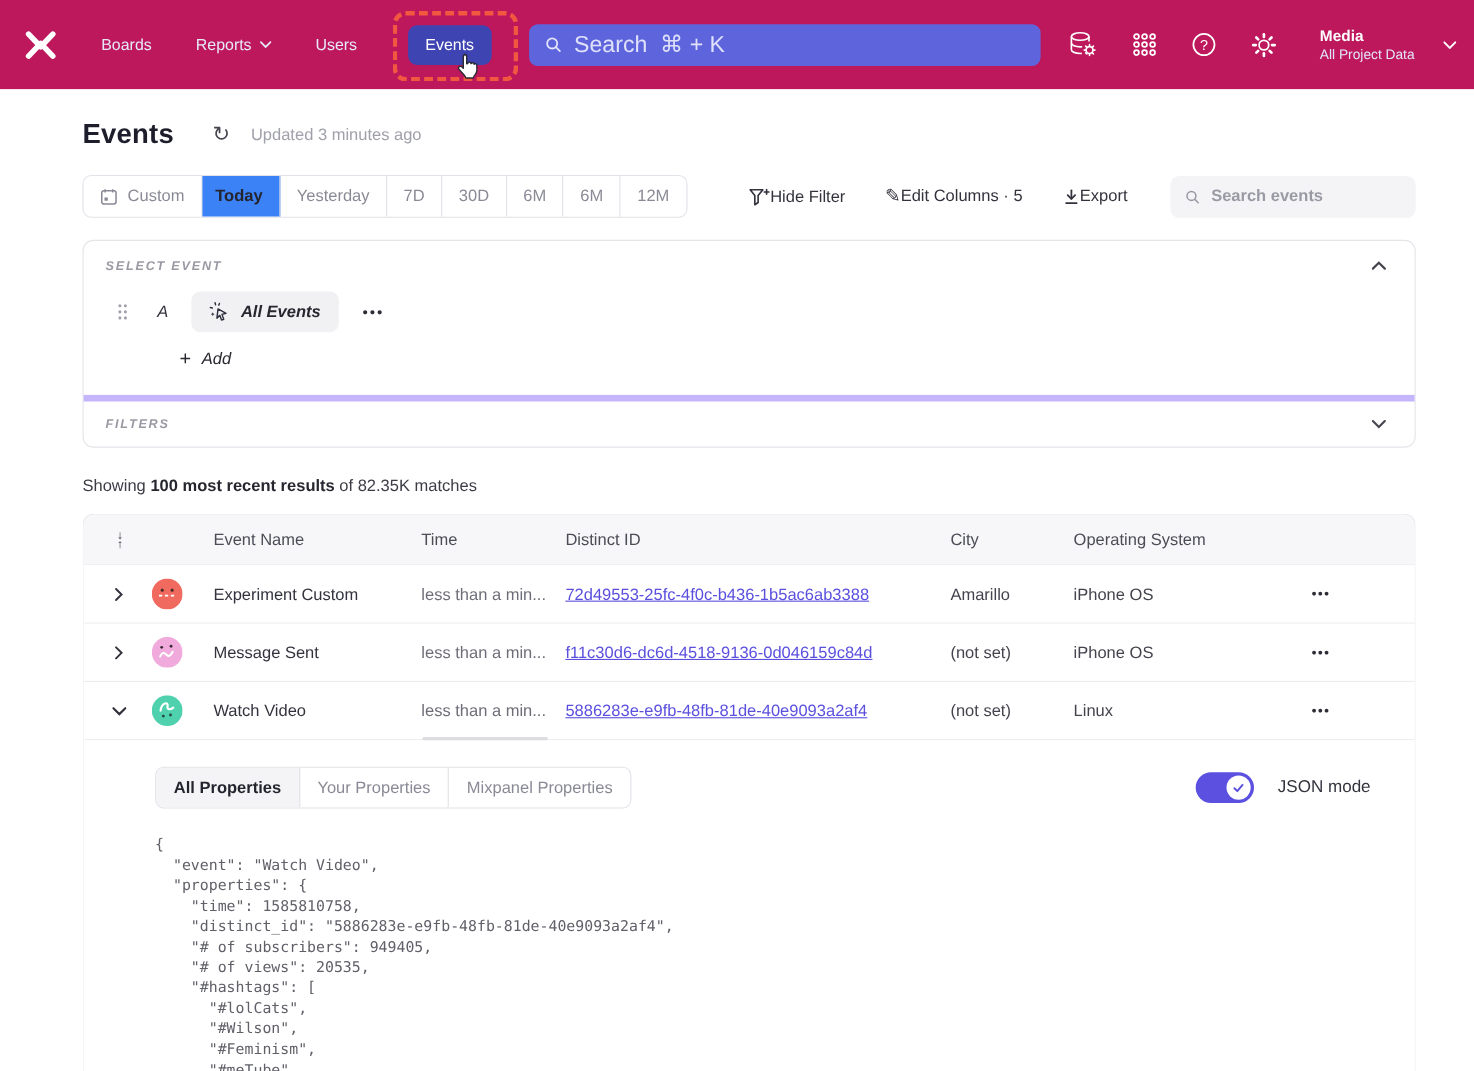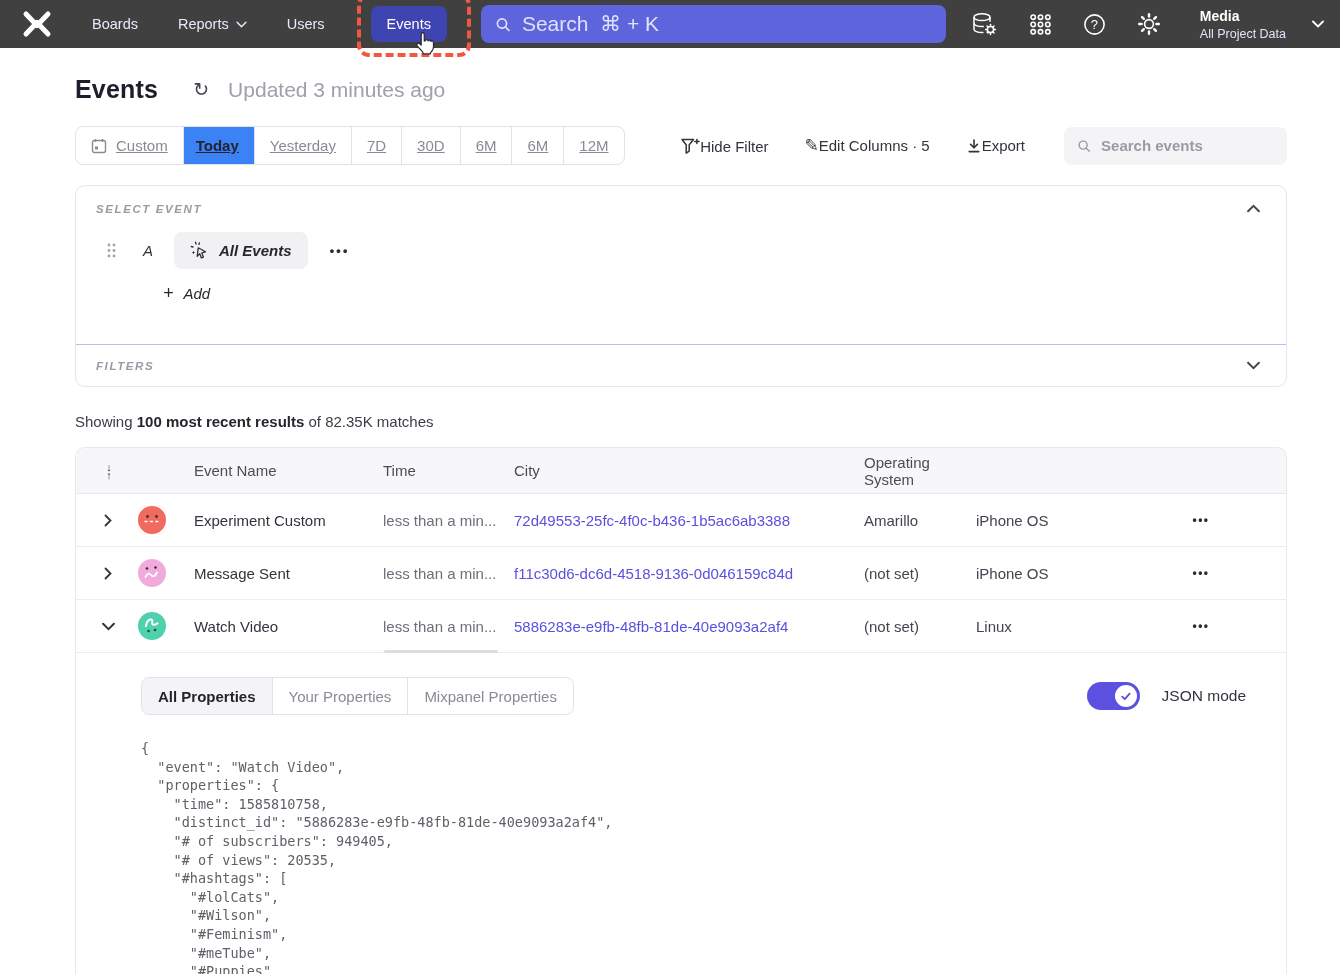--- a/index.html
+++ b/index.html
@@ -1,20 +1,20 @@
 <!DOCTYPE html>
 <html><head>
 <meta charset="utf-8">
 <style>
   * { margin:0; padding:0; box-sizing:border-box; }
   html,body { width:1340px; height:974px; overflow:hidden; background:#fff;
     font-family:"Liberation Sans", sans-serif; }
 
   
-  .navbar { position:relative; height:48px; background:#404040; display:flex; align-items:center;
+  .navbar { position:relative; height:81px; background:#be185d; display:flex; align-items:center;
     padding:0 16px 0 22px; color:#fff; z-index:5; }
   .logo { width:30px; height:30px; display:flex; align-items:center; margin-right:40px; flex:none; }
   .nav-items { display:flex; align-items:center; gap:40px; }
   .nav-link { font-size:14.5px; color:#e7e9fb; display:flex; align-items:center; gap:7px; cursor:pointer; }
   .nav-events-wrap { position:relative; margin-left:6px; }
   .nav-active { background:#3E44B2; color:#fff; border-radius:8px; padding:10px 16px; font-size:14.5px; }
   .annotation-box { position:absolute; left:-14px; top:-22px; width:114px; height:64px;
     border:4px dashed #F2573F; border-radius:12px; pointer-events:none; }
   .cursor-hand { position:absolute; left:44px; top:16px; pointer-events:none; }
   .nav-search { margin-left:34px; width:465px; height:38px; background:#5E65DC; border-radius:8px;
@@ -26,27 +26,27 @@
   .nav-icon { display:flex; align-items:center; justify-content:center; cursor:pointer; }
   .project-sel { display:flex; align-items:center; gap:26px; margin-left:8px; cursor:pointer; }
   .project-name { font-size:14px; font-weight:bold; line-height:19px; }
   .project-scope { font-size:12.5px; color:#e2e4fb; line-height:16px; }
 
   
   .page { width:1212px; margin-left:75px; }
   .page-header { display:flex; align-items:center; margin-top:27px; }
   .page-title { font-size:25px; font-weight:bold; color:#1d1d2b; letter-spacing:.2px; }
   .refresh-btn { margin-left:35px; font-size:19px; color:#45454f; cursor:pointer; line-height:1; }
-  .updated { margin-left:19px; font-size:21px; color:#9fa0aa; }
+  .updated { margin-left:19px; font-size:15px; color:#9fa0aa; }
 
   
   .toolbar { display:flex; align-items:center; margin-top:22px; }
   .seg { display:inline-flex; border:1px solid #e2e2e8; border-radius:8px; background:#fff; overflow:hidden; }
   .seg-item { padding:0 15px; height:37px; display:flex; align-items:center; gap:9px; font-size:15px;
-    color:#8a8a96; border-right:1px solid #e2e2e8; cursor:pointer; white-space:nowrap;text-decoration:underline; }
+    color:#8a8a96; border-right:1px solid #e2e2e8; cursor:pointer; white-space:nowrap; }
   .seg-item:last-child { border-right:none; }
   .seg-item.active { background:#3b82f6; color:#24242f; font-weight:bold;padding-left:12px; }
   .tb-right { margin-left:auto; display:flex; align-items:center; }
   .tb-btn { display:flex; align-items:flex-end; gap:0; font-size:15px; color:#33333e; cursor:pointer;
     margin-left:36px; white-space:nowrap; }
   .tb-btn:first-child { margin-left:0; }
   .pencil-glyph { font-size:17px; line-height:1; }
   .events-search { margin-left:39px; width:223px; height:38px; background:#f4f4f6; border-radius:8px;
     display:flex; align-items:center; padding:0 13px; gap:10px; color:#9a9aa5; }
   .events-search input { background:transparent; border:none; outline:none; font-size:15px; width:100%;
@@ -63,41 +63,41 @@
   .drag-handle { margin-left:10px; cursor:grab; display:flex; }
   .row-letter { margin-left:26px; font-size:15px; color:#33333e; width:14px; }
   .event-chip { margin-left:17px; background:#f1f1f4; border-radius:8px; height:37px; padding:0 16px;
     display:flex; align-items:center; gap:10px; cursor:pointer; }
   .event-chip-label { font-size:15px; font-weight:bold; color:#27272f; }
   .more-dots { margin-left:16px; letter-spacing:2px; font-size:13px; font-weight:bold; color:#2c2c36;
     cursor:pointer; padding:4px 6px; }
   .add-btn { margin-top:14px; margin-left:67px; display:inline-flex; align-items:center; gap:10px;
     font-size:15px; color:#27272f; cursor:pointer; }
   .add-plus { font-size:18px; font-weight:normal; }
-  .builder-filters { border-top:1px solid #c4b5fd; padding:14px 20px;margin-top:18px; }
+  .builder-filters { border-top:6px solid #c4b5fd; padding:14px 20px; }
 
   
   .summary { margin-top:26px; font-size:15px; color:#3c3c46; }
   .summary b { color:#26262f; }
 
   
   .table-card { margin-top:17px; border:1px solid #e8e8ed; border-bottom:none; border-radius:10px 10px 0 0; }
   .trow { display:grid; grid-template-columns:36px 66px 189px 131px 350px 112px 140px 1fr;
     align-items:center; padding-left:16px; }
   .thead { background:#f7f7f9; height:46px; border-radius:10px 10px 0 0; border-bottom:1px solid #e8e8ec; }
   .th { font-size:15px; color:#4c4c57; }
   .sort-icon { display:flex; flex-direction:column; align-items:center; justify-content:center;
     color:#33333e; font-size:11px; line-height:8px; cursor:pointer; width:20px; margin-left:7px; }
   .tbody-row { height:53px; border-bottom:1px solid #ececf0; background:#fff; }
   .expander { width:24px; height:24px; display:flex; align-items:center; justify-content:center;
     color:#33333e; cursor:pointer; margin-left:4px; }
   .avatar { width:28px; height:28px; margin-left:10px; }
   .cell-event { font-size:15px; color:#33333e; }
   .cell-time { font-size:15px; color:#6e6e79; white-space:nowrap; overflow:hidden; }
-  .cell-id { font-size:15px; color:#5B50DE; cursor:pointer; }
+  .cell-id { font-size:15px; color:#5B50DE; cursor:pointer;text-decoration:underline; }
   .cell-plain { font-size:15px; color:#44444e; }
   .row-menu { justify-self:center; letter-spacing:1.5px; font-size:12px; font-weight:bold; color:#2c2c36;
     cursor:pointer; padding:4px 8px; }
 
   
   .detail { position:relative; padding:24px 20px 0 65px; background:#fff; }
   .scroll-thumb { position:absolute; top:-3px; left:308px; width:114px; height:3px; background:#dcdce1;
     border-radius:2px; cursor:pointer; }
   .detail-top { display:flex; align-items:center; }
   .detail-tabs { display:inline-flex; border:1px solid #e2e2e8; border-radius:8px; overflow:hidden; }
@@ -332,20 +332,21 @@
 
   <div class="table-card">
     <div class="trow thead">
       <span class="sort-icon">
           <span>↓</span>
           <span>↑</span>
         </span>
       <span></span>
       <span class="th">Event Name</span>
       <span class="th">Time</span>
+      <span class="th">Distinct ID</span>
       <span class="th">City</span>
       <span class="th">Operating System</span>
       <span></span>
     </div>
 
     <div class="trow tbody-row">
       <span class="expander">
         <svg width="8" height="13" viewBox="0 0 8 12">
             <polyline points="1.5,1 6.5,6 1.5,11" fill="none" stroke="#33333e" stroke-width="1.8" stroke-linecap="round"></polyline>
           </svg>

